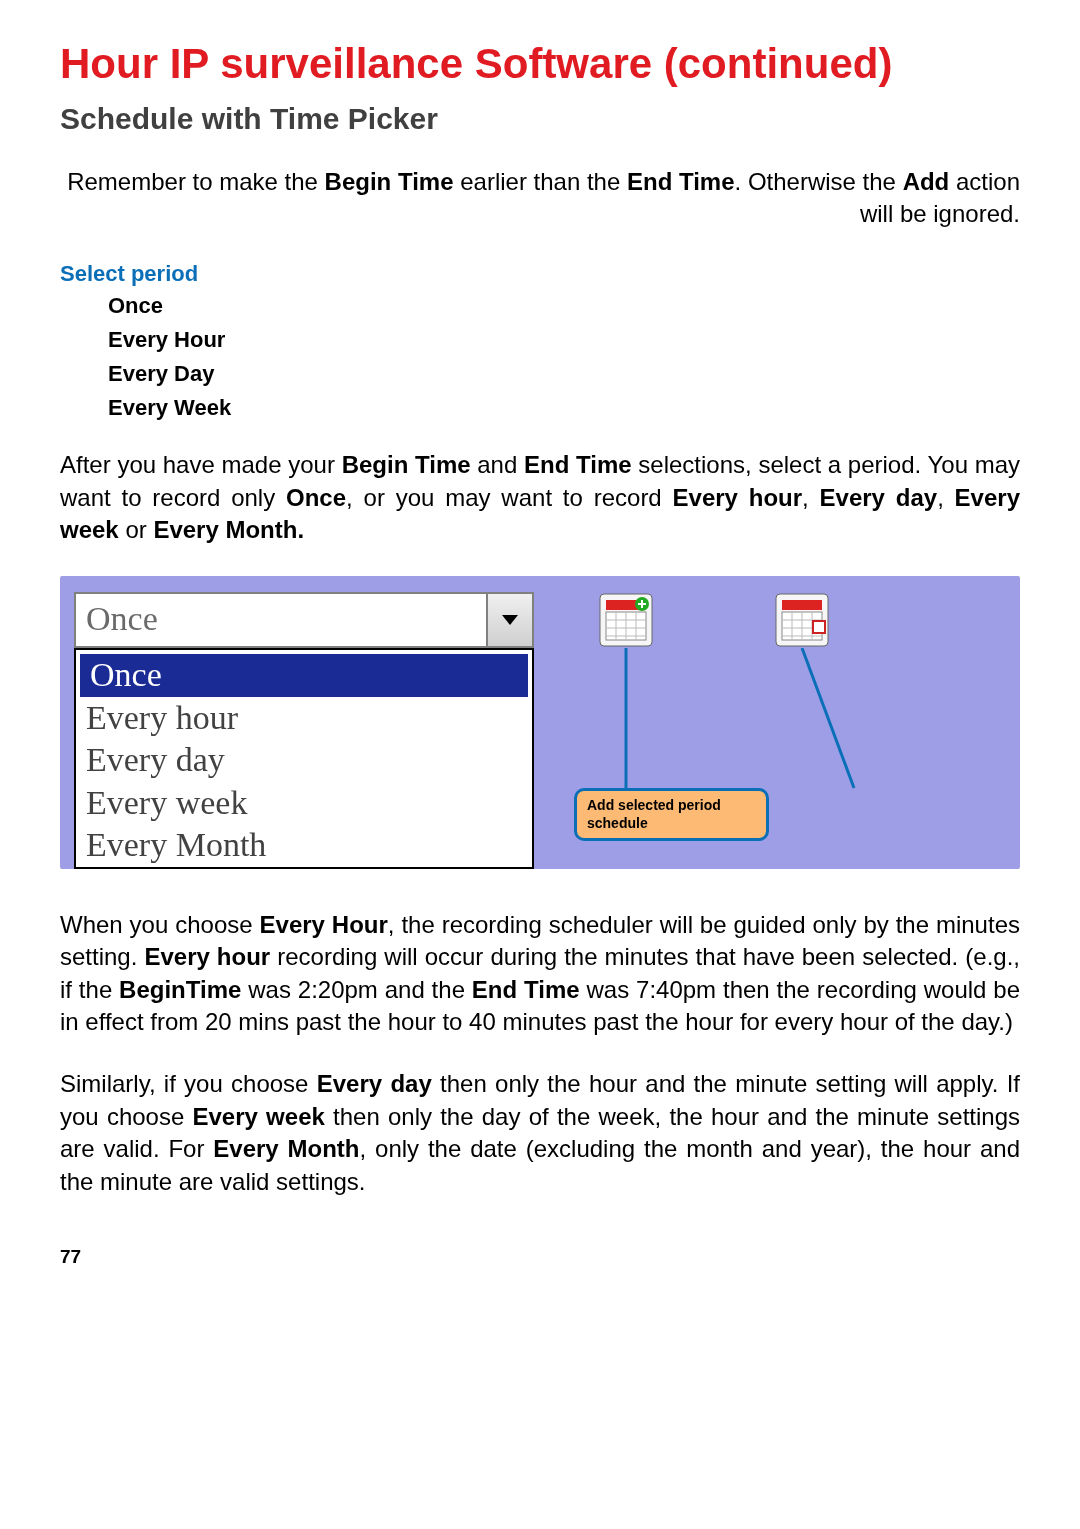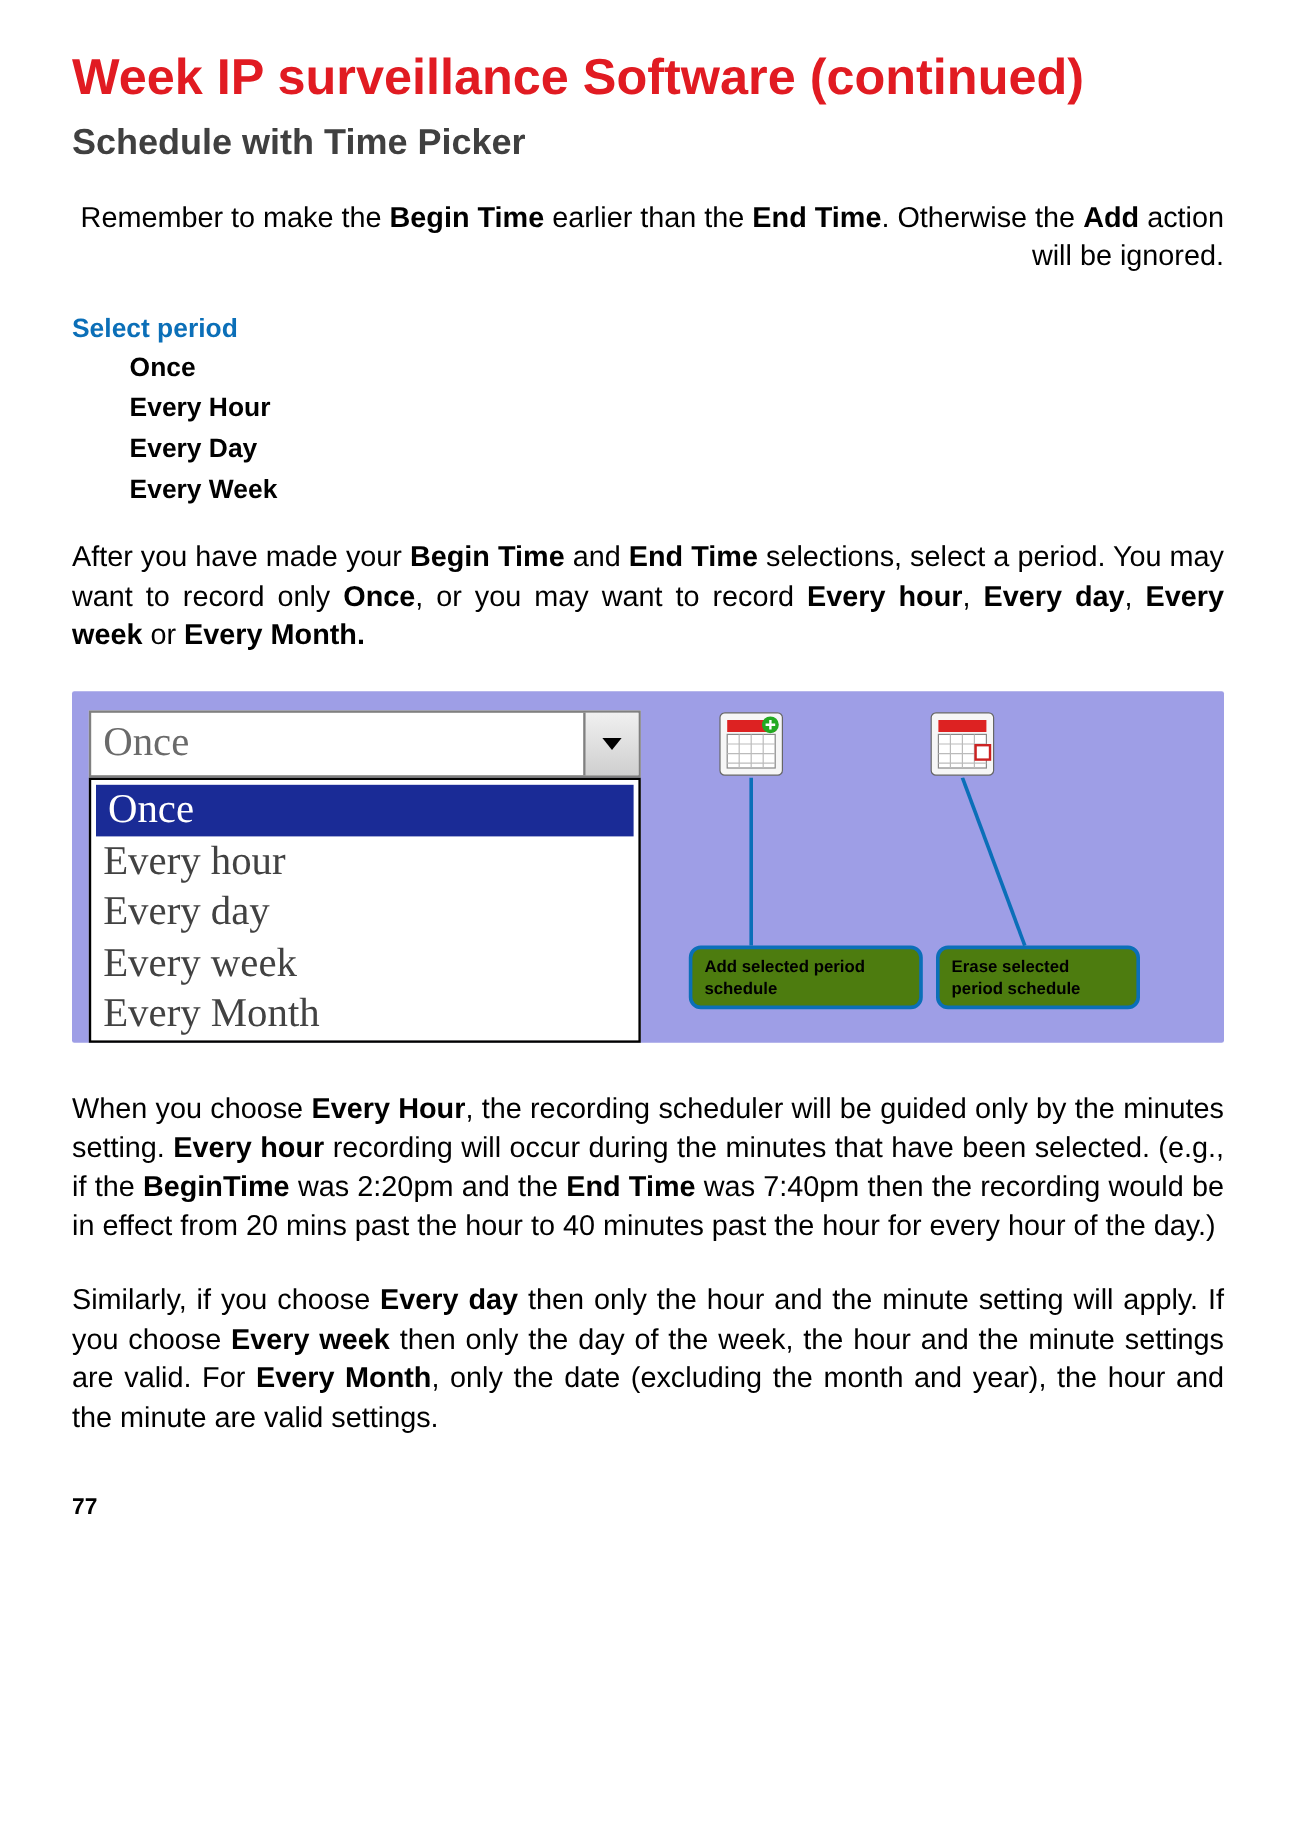--- a/index.html
+++ b/index.html
@@ -133,21 +133,21 @@
     height: 220px;
     pointer-events: none;
   }
   .callouts svg {
     position: absolute;
     top: 0;
     left: 0;
   }
   .callout-box {
     position: absolute;
-    background: #4d7c0f;
+    background: #fdba74;
     border: 3px solid #0b6fb8;
     border-radius: 10px;
     padding: 6px 10px;
     font-size: 14px;
     font-weight: bold;
     color: #000;
     line-height: 1.25;
     pointer-events: auto;
     box-sizing: border-box;
   }
@@ -159,21 +159,21 @@
     font-weight: bold;
     font-size: 19px;
     margin-top: 48px;
   }
 </style>
 </head>
 <body>
 
 <div class="page">
 
-  <h1 class="title">Week IP surveillance Software (continued)</h1>
+  <h1 class="title">Hour IP surveillance Software (continued)</h1>
   <h2 class="subtitle">Schedule with Time Picker</h2>
 
   <p class="body">
     <span>Remember to make the </span><span class="b">Begin Time</span><span> earlier than the </span><span class="b">End Time</span><span>. Otherwise the </span><span class="b">Add</span><span> action will be ignored.</span>
   </p>
 
   <div class="section-label">Select period</div>
 
   <ul class="period-list">
     <li>Once</li>
@@ -238,21 +238,20 @@
             <rect x="40" y="30" width="10" height="10" fill="#fff"></rect>
           </svg>
         </div>
 
         <div class="callouts">
           <svg width="400" height="220">
             <line x1="52" y1="0" x2="52" y2="140" stroke="#0b6fb8" stroke-width="3"></line>
             <line x1="228" y1="0" x2="280" y2="140" stroke="#0b6fb8" stroke-width="3"></line>
           </svg>
           <div class="callout-box cb1">Add selected period schedule</div>
-          <div class="callout-box cb2">Erase selected period schedule</div>
         </div>
       </div>
     </div>
   </div>
 
   <p class="body justify">
     <span>When you choose </span><span class="b">Every Hour</span><span>, the recording scheduler will  be guided only by the minutes setting. </span><span class="b">Every hour</span><span> recording will occur during the minutes that have been selected. (e.g., if the </span><span class="b">BeginTime</span><span> was 2:20pm and the </span><span class="b">End Time</span><span> was 7:40pm then the recording would be in effect from 20 mins past the hour to 40 minutes past the hour for every hour of the day.)</span>
   </p>
 
   <p class="body justify">

